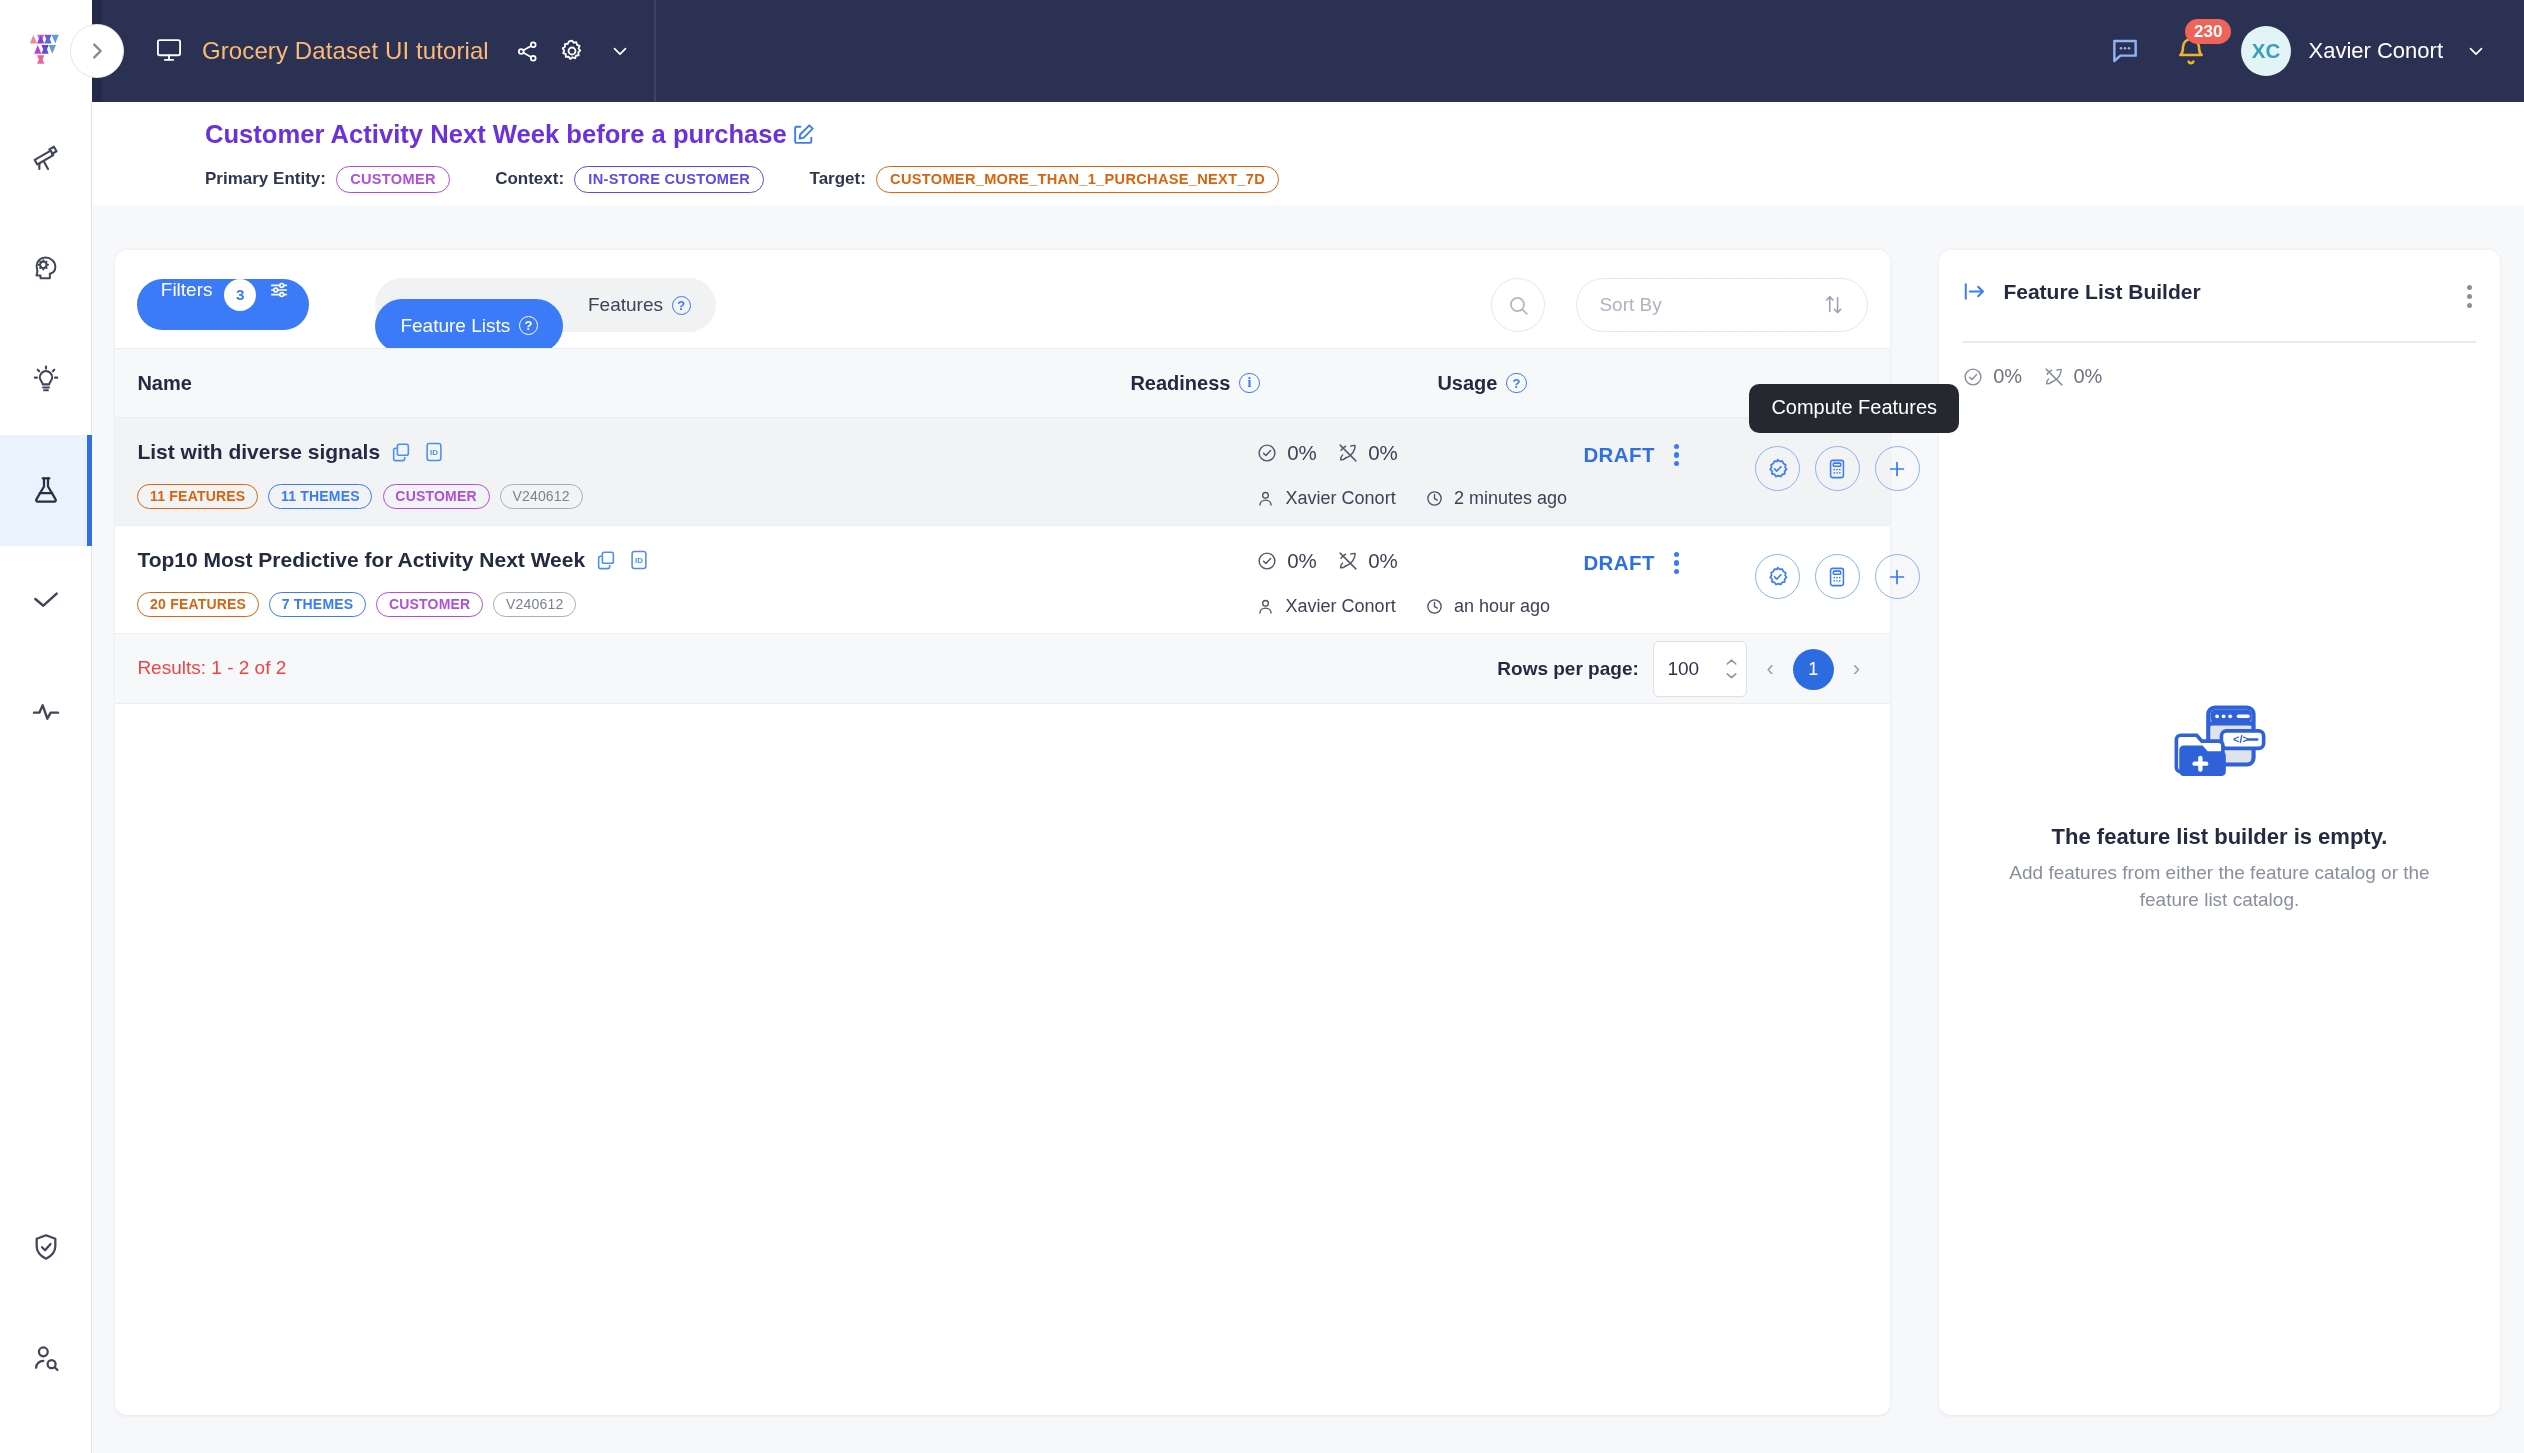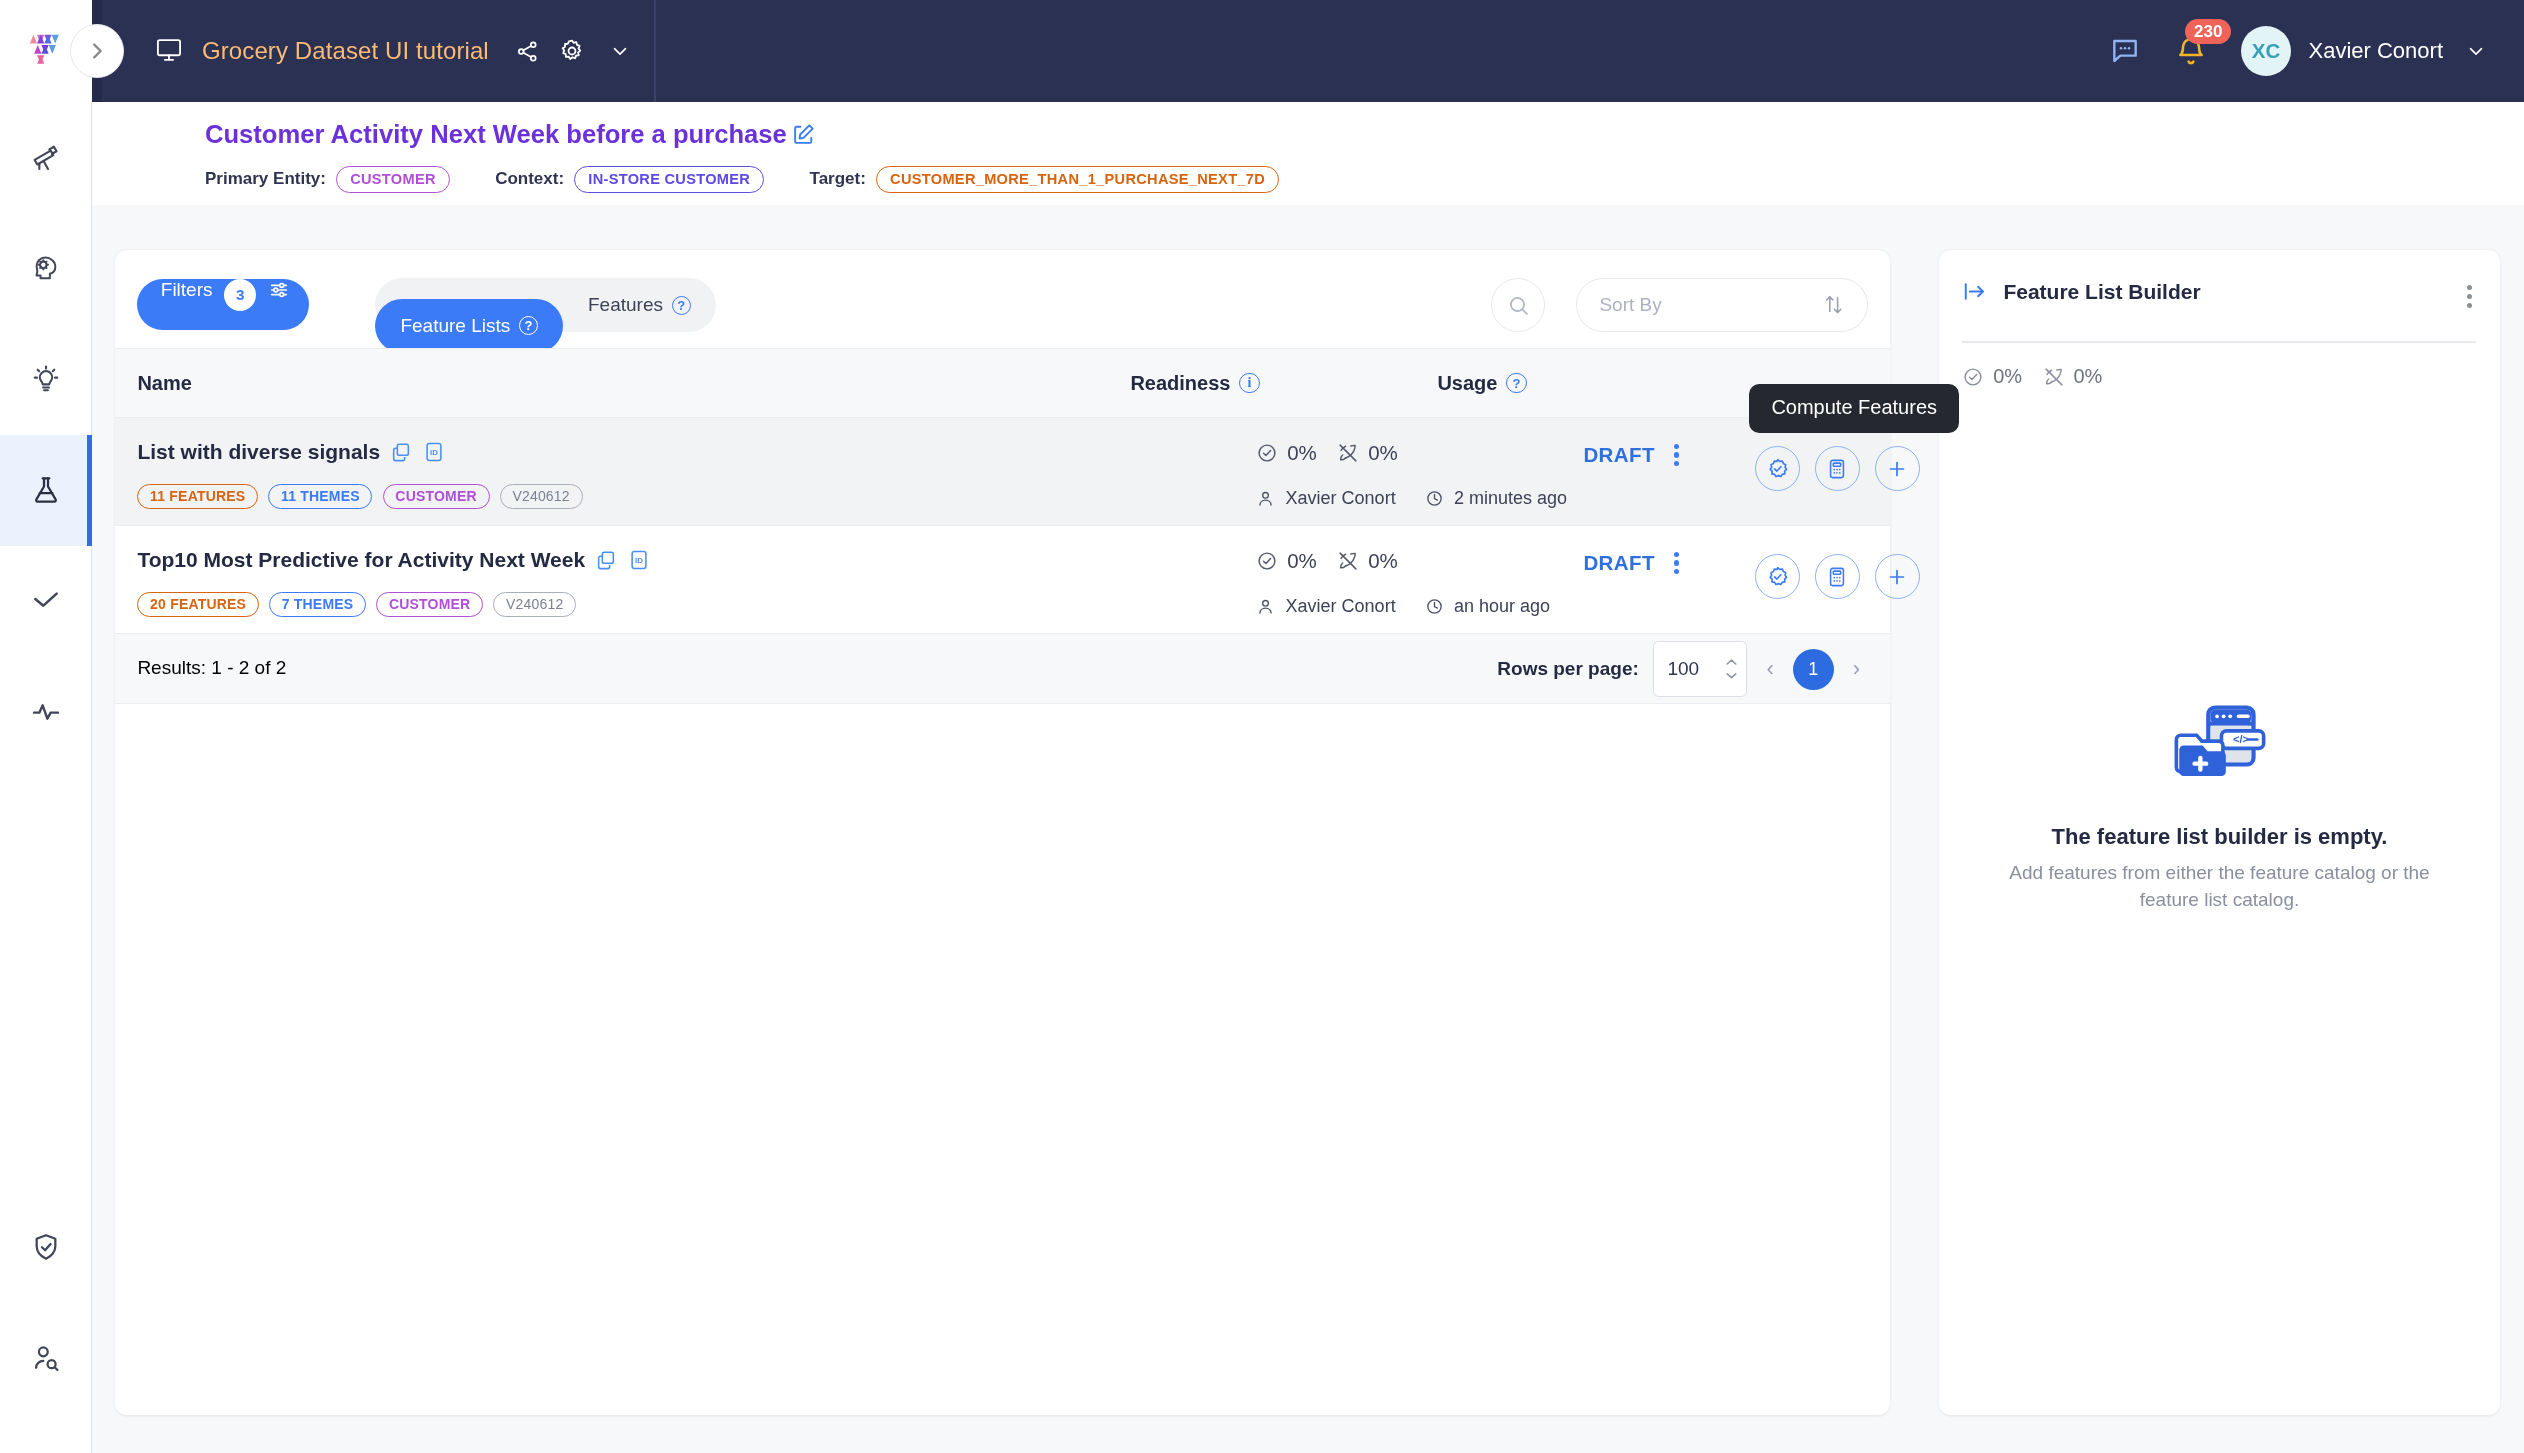--- a/index.html
+++ b/index.html
@@ -229,21 +229,21 @@
     position: absolute; left: 1614px; top: -34px;
     background: #25282e; color: #ffffff; border-radius: 10.2px;
     padding: 12.4px 22px 14px; font-size: 20px; white-space: nowrap; z-index: 20; margin-left: 20px;
   }
 
   .tfoot {
     position: absolute; left: 0; top: 384px; width: 1775px; height: 70px;
     background: #f7f8fa; border-bottom: 1.5px solid #ebedf1; border-radius: 0 0 0 0;
   }
   .results-txt {
-    position: absolute; left: 22px; top: 23.4px; font-size: 19px; color: #000000;
+    position: absolute; left: 22px; top: 23.4px; font-size: 19px; color: #ef4444;
     white-space: nowrap;
   }
   .pager {
     position: absolute; right: 26px; top: 7.3px; display: flex; align-items: center; gap: 14.6px;
   }
   .rpp-lbl { font-size: 19px; font-weight: 700; color: #232a42; white-space: nowrap; }
   .rpp-box {
     width: 94px; height: 56px; background: #ffffff; border: 1.5px solid #dcdfe6;
     border-radius: 5.8px; display: flex; align-items: center; justify-content: space-between;
     padding: 0 8.8px 0 13px; cursor: pointer;

